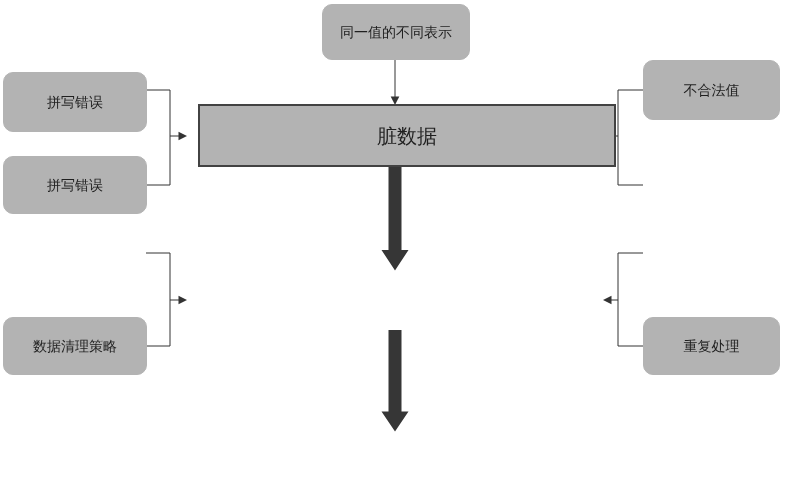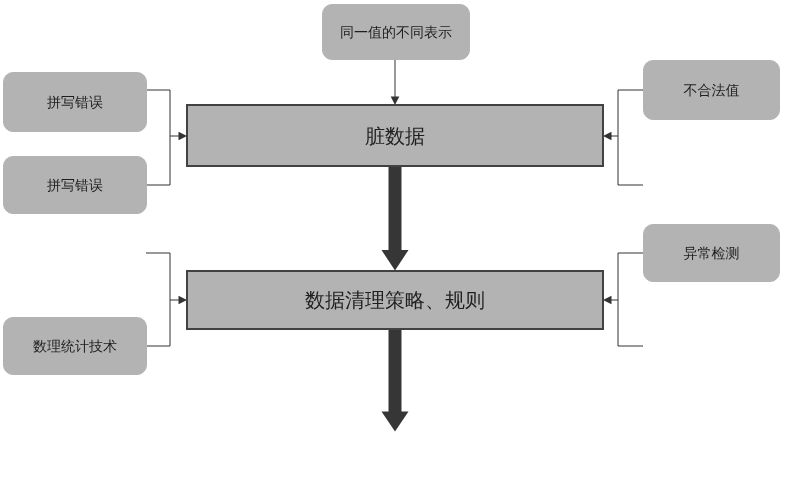--- a/index.html
+++ b/index.html
@@ -31,20 +31,21 @@
     text-align: center;
     line-height: 1.2;
   }
   .node.rounded {
     border-radius: 10px;
     border: 1px solid var(--node-fill, #b3b3b3);
   }
   .node.rect {
     border: 2px solid var(--node-border, #424242);
     font-size: 20px;
+    margin-left: 12px;
   }
 </style>
 </head>
 <body>
 
 <div class="canvas">
 
   <svg class="connector-layer" viewBox="0 0 789 493" xmlns="http://www.w3.org/2000/svg">
 
     <g>
@@ -97,25 +98,22 @@
 
   <div class="node rounded" style="left:643px; top:60px; width:137px; height:60px">
     <span>不合法值</span>
   </div>
 
   <div class="node rect" style="left:186px; top:104px; width:418px; height:63px">
     <span>脏数据</span>
   </div>
 
   <div class="node rounded" style="left:3px; top:317px; width:144px; height:58px">
-    <span>数理统计技术</span>
+    <span>数据清理策略</span>
   </div>
 
-  <div class="node rounded" style="left:643px; top:224px; width:137px; height:58px">
-    <span>异常检测</span>
+  <div class="node rounded" style="left:643px; top:317px; width:137px; height:58px">
+    <span>重复处理</span>
   </div>
 
-  <div class="node rect" style="left:186px; top:270px; width:418px; height:60px">
-    <span>数据清理策略、规则</span>
-  </div>
 
 
 </div>
 
 </body></html>

